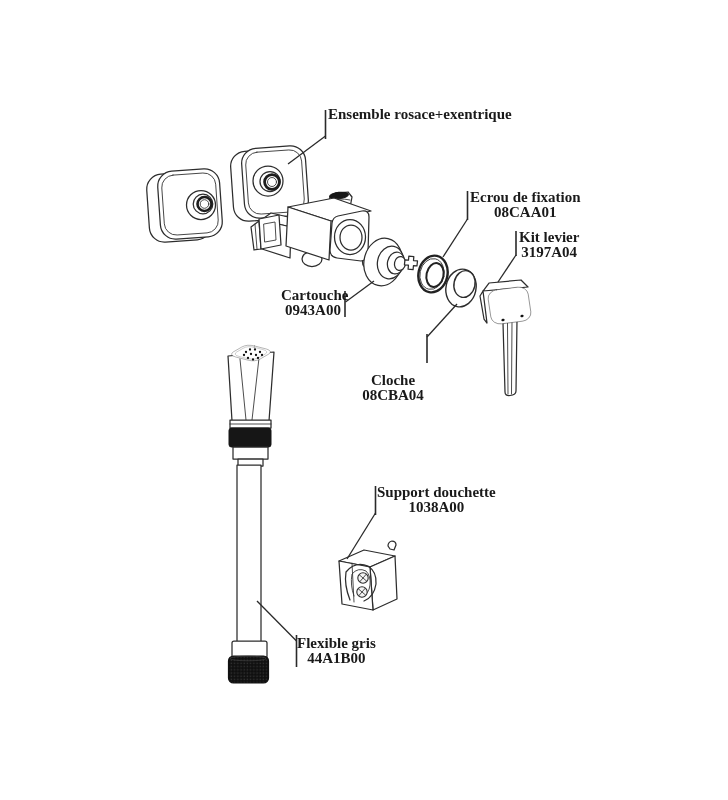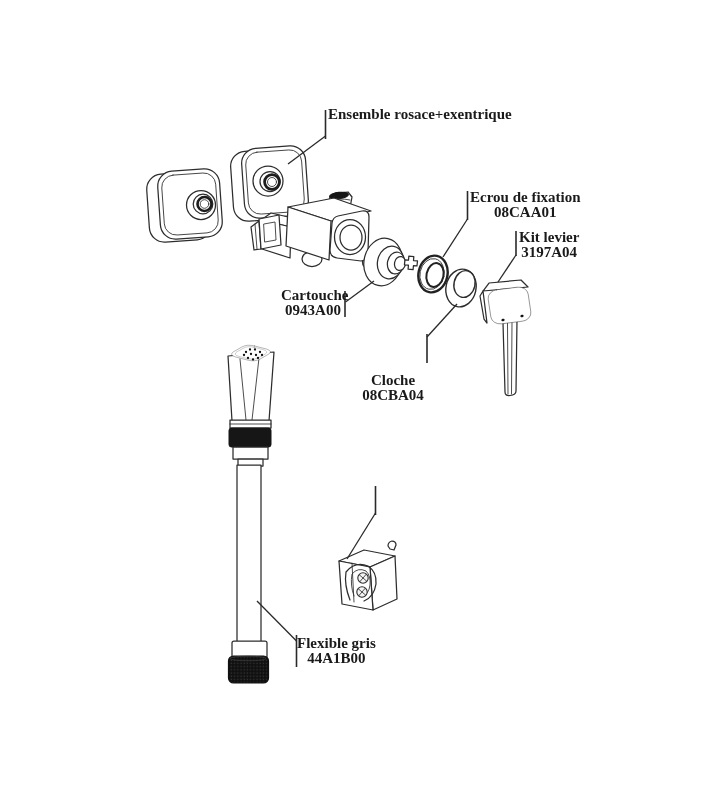--- a/index.html
+++ b/index.html
@@ -214,19 +214,23 @@
   <div class="part-label lbl-cartouche">
     <span>Cartouche</span>
     <span>0943A00</span>
   </div>
 
   <div class="part-label lbl-cloche">
     <span>Cloche</span>
     <span>08CBA04</span>
   </div>
 
+  <div class="part-label lbl-support">
+    <span>Support douchette</span>
+    <span>1038A00</span>
+  </div>
 
   <div class="part-label lbl-flexible">
     <span>Flexible gris</span>
     <span>44A1B00</span>
   </div>
 
 </div>
 
 </body></html>

